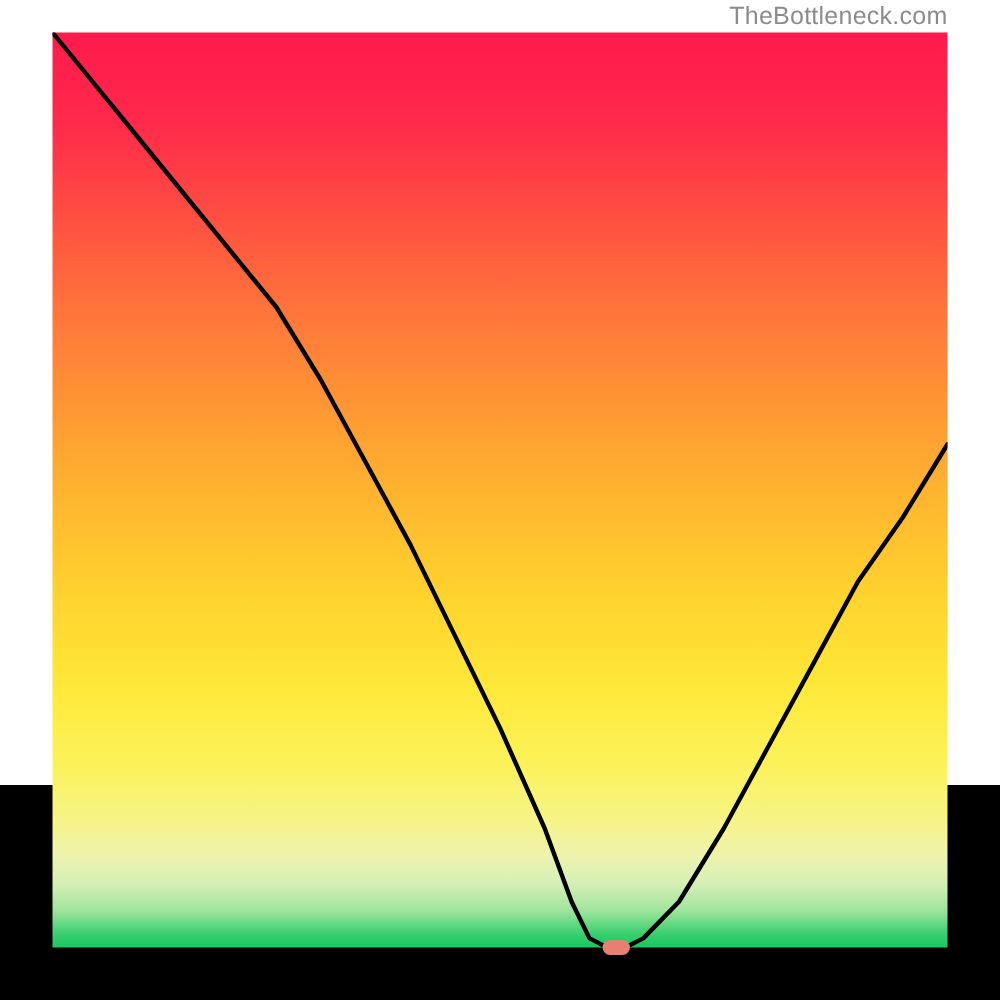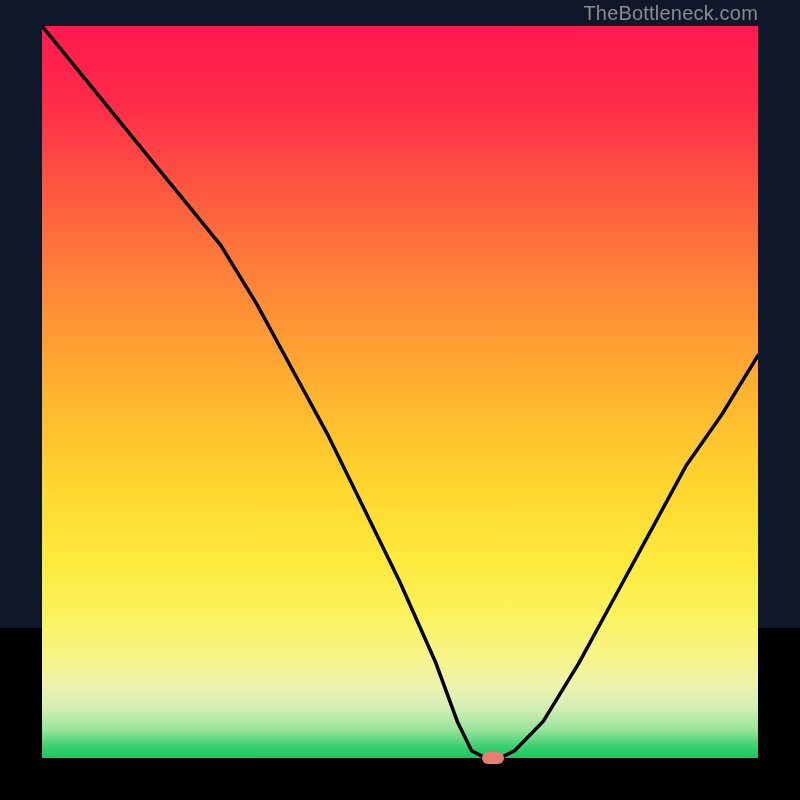--- a/index.html
+++ b/index.html
@@ -7,21 +7,21 @@
     padding: 0;
     width: 800px;
     height: 800px;
     background: #000;
     overflow: hidden;
   }
   .frame {
     position: relative;
     width: 800px;
     height: 628px;
-    background: #0f172a;
+    background: #ffffff;
     text-decoration: underline;
   }
   .plot-area {
     position: absolute;
     left: 42px;
     top: 26px;
     width: 716px;
     height: 732px;
     background: linear-gradient(to bottom,
       #ff1a4d 0%,

